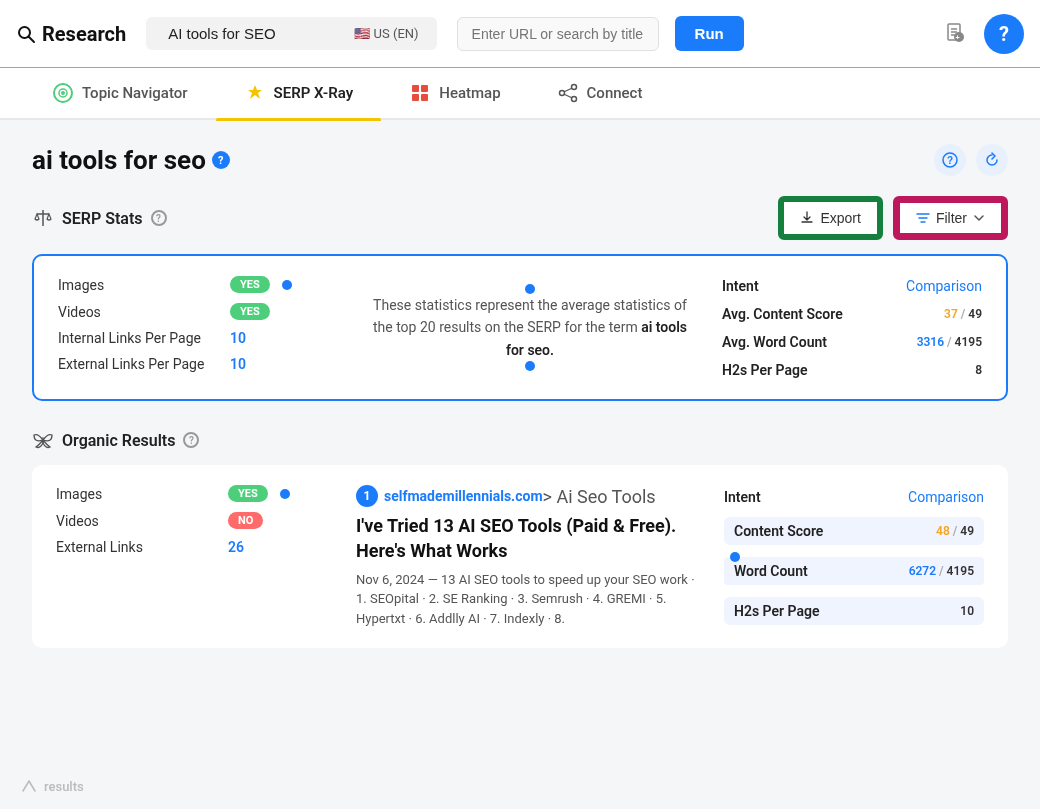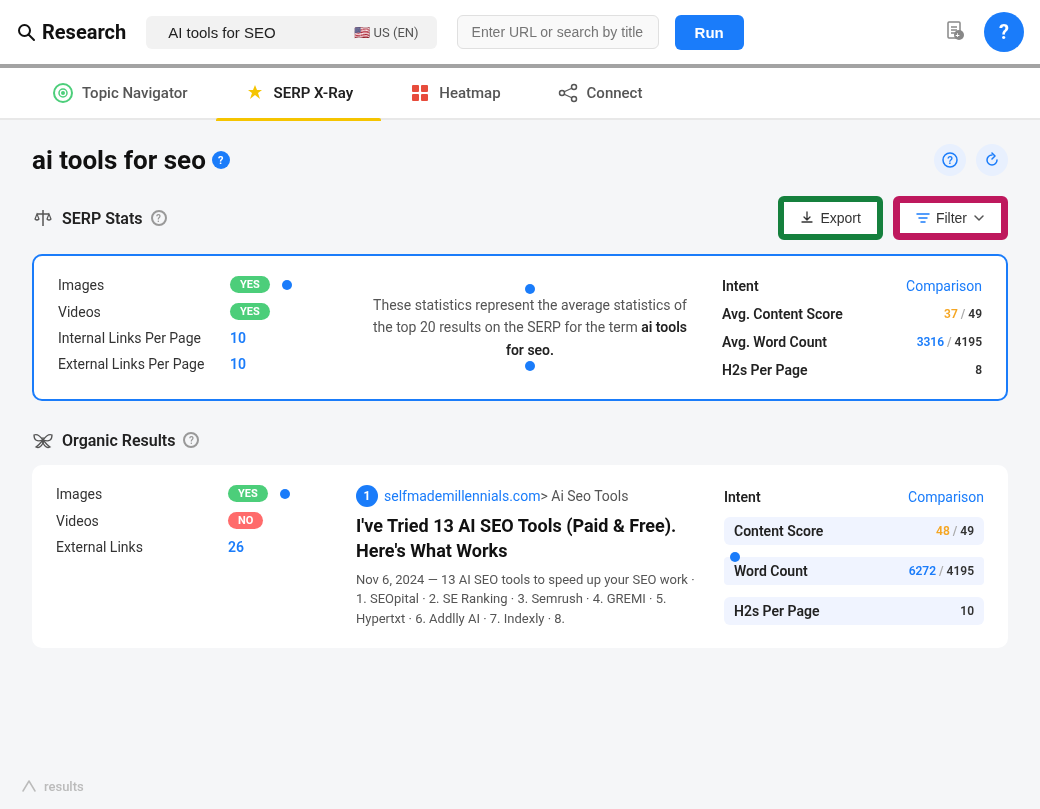--- a/index.html
+++ b/index.html
@@ -12,21 +12,21 @@
     }
 
     
     .header {
       background: #fff;
       display: flex;
       align-items: center;
       padding: 0 16px;
       height: 68px;
       gap: 12px;
-      border-bottom: 4px solid #a3a3a3;
+      border-bottom: 1px solid #a3a3a3;
     }
     .header-logo {
       display: flex;
       align-items: center;
       gap: 6px;
       font-size: 20px;
       font-weight: 700;
       color: #111;
       margin-right: 8px;
     }
@@ -378,27 +378,27 @@
       font-size: 12px;
       font-weight: 700;
       display: inline-flex;
       align-items: center;
       justify-content: center;
       margin-right: 6px;
       flex-shrink: 0;
     }
     .result-site {
       color: #1a7cfa;
-      font-weight: 400;
+      font-weight: 700;
       font-size: 14px;
       text-decoration: none;
     }
     .result-path {
       color: #555;
-      font-size: 14px;
+      font-size: 18px;
     }
     .result-title {
       font-size: 18px;
       font-weight: 700;
       color: #111;
       margin: 6px 0;
       line-height: 1.4;
     }
     .result-snippet {
       font-size: 13px;

